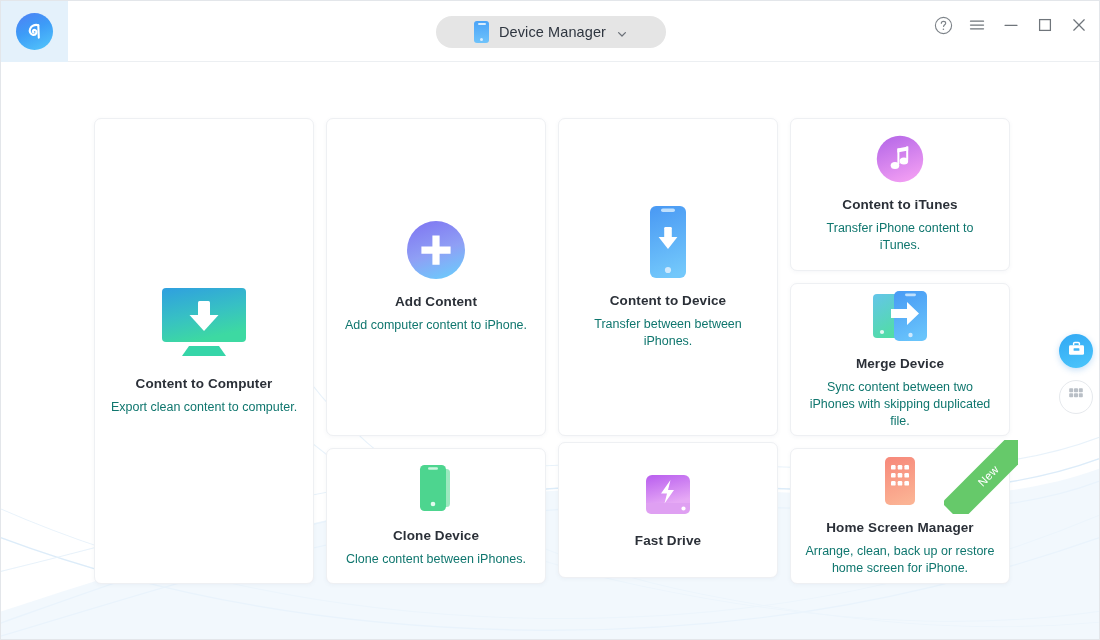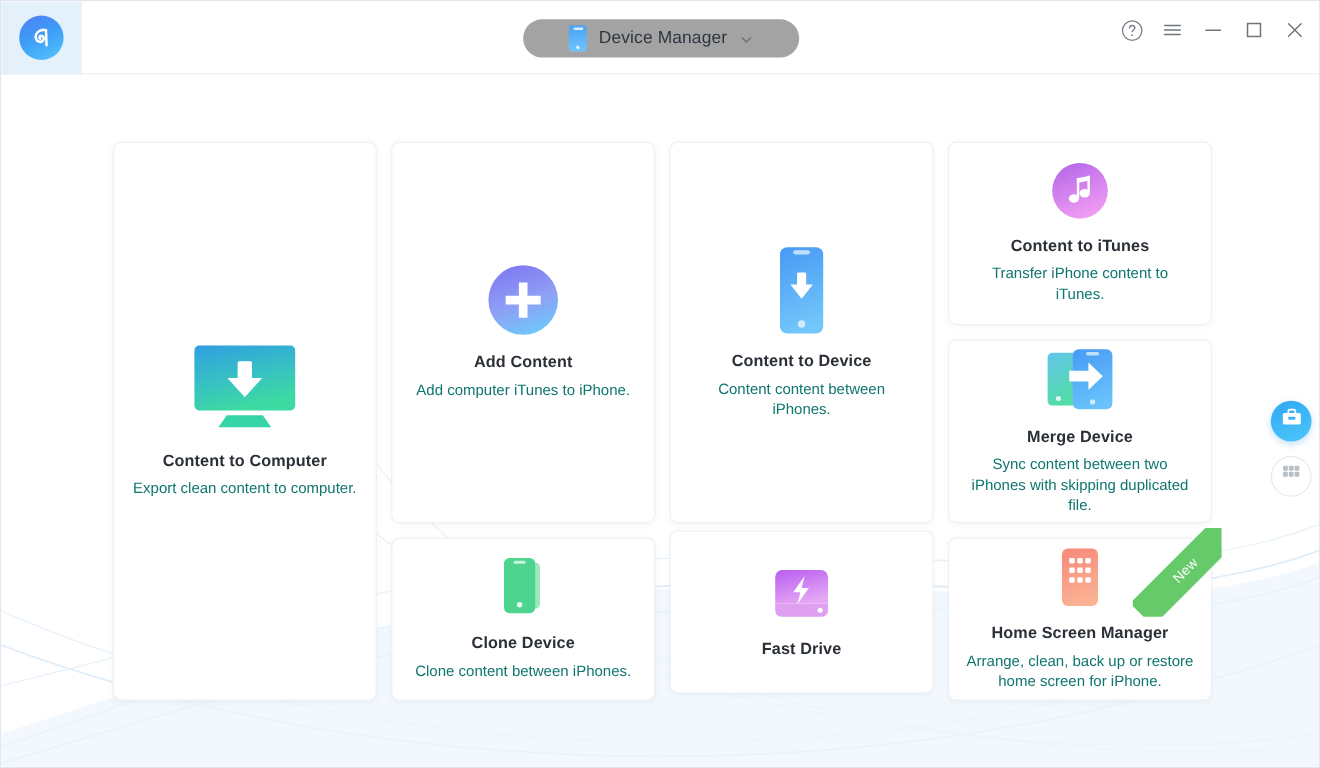--- a/index.html
+++ b/index.html
@@ -34,21 +34,21 @@
   .logo-circle {
     width: 37px; height: 37px; border-radius: 50%;
     background: linear-gradient(155deg,#4f7ff5 0%,#3d9cf7 45%,#54c8fb 100%);
     display: flex; align-items: center; justify-content: center;
   }
 
   #title-pill {
     position: absolute; left: 435px; top: 15px;
     width: 230px; height: 32px;
     border-radius: 16px;
-    background: #a3a3a3;
+    background: #e5e5e5;
     display: flex; align-items: center; justify-content: center;
     gap: 10px;
     cursor: pointer;
   }
   #title-pill .phone-ico {
     width: 15px; height: 22px; border-radius: 3px;
     background: linear-gradient(180deg,#4aa3f7 0%,#6fc3fb 100%);
     position: relative;
   }
   #title-pill .phone-ico::before {
@@ -273,21 +273,21 @@
                   <stop offset="0%" stop-color="#8078f2"></stop>
                   <stop offset="55%" stop-color="#8f9ff5"></stop>
                   <stop offset="100%" stop-color="#6fc6fb"></stop>
                 </linearGradient>
               </defs>
               <circle cx="30" cy="30" r="29" fill="url(#gAdd)"></circle>
               <path d="M26.4 15.5 h7.2 v11 h11 v7.2 h-11 v11 h-7.2 v-11 h-11 v-7.2 h11 z" fill="#ffffff"></path>
             </svg>
           </div>
           <div class="c-title">Add Content</div>
-          <div class="c-sub">Add computer iTunes to iPhone.</div>
+          <div class="c-sub">Add computer content to iPhone.</div>
         </div>
       </div>
 
       <div class="card" id="card-ctd">
         <div class="card-inner">
           <div class="icon-wrap">
             <svg width="52" height="74" viewBox="0 0 52 74">
               <defs>
                 <linearGradient id="gCtd" x1="0.3" y1="0" x2="0.5" y2="1">
                   <stop offset="0%" stop-color="#4b9bf4"></stop>
@@ -297,21 +297,21 @@
               <rect x="8" y="1" width="36" height="72" rx="6" fill="url(#gCtd)"></rect>
               <rect x="19" y="3.5" width="14" height="3.6" rx="1.8" fill="#bfe0fd"></rect>
               <circle cx="26" cy="65" r="3.1" fill="#cfe9fd"></circle>
               <g fill="#ffffff">
                 <rect x="22.2" y="22" width="7.6" height="12" rx="1.2"></rect>
                 <path d="M16.6 32 L35.4 32 L26 44 Z"></path>
               </g>
             </svg>
           </div>
           <div class="c-title">Content to Device</div>
-          <div class="c-sub">Content content between iPhones.</div>
+          <div class="c-sub">Transfer between between iPhones.</div>
         </div>
       </div>
 
       <div class="card" id="card-itunes">
         <div class="card-inner">
           <div class="icon-wrap">
             <svg width="48" height="48" viewBox="0 0 48 48">
               <defs>
                 <linearGradient id="gItn" x1="0.25" y1="0" x2="0.65" y2="1">
                   <stop offset="0%" stop-color="#b769e8"></stop>

